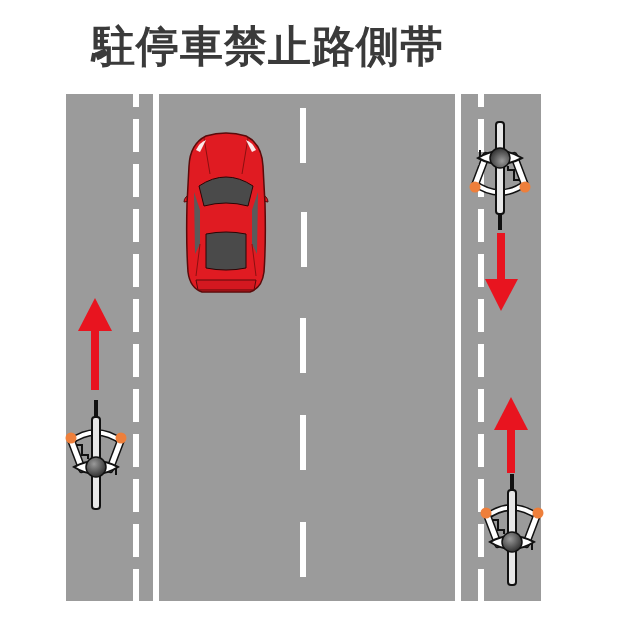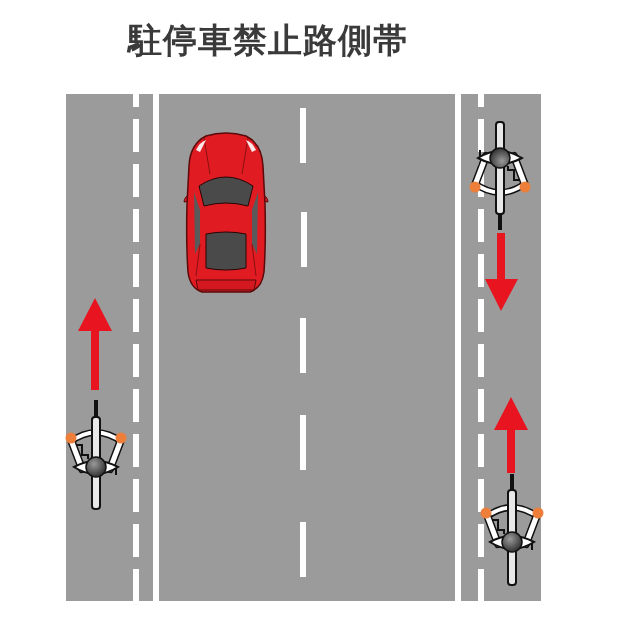--- a/index.html
+++ b/index.html
@@ -1,19 +1,19 @@
 <!DOCTYPE html>
 <html><head>
 <meta charset="utf-8">
 <style>
   html, body { margin: 0; padding: 0; background: #ffffff; }
   body { width: 630px; height: 630px; position: relative; overflow: hidden; }
   .title {
     position: absolute; left: 0; top: 18px; width: 530px; text-align: center;
-    font-family: "DejaVu Sans", sans-serif; font-weight: bold; font-size: 34px;
+    font-family: "DejaVu Sans", sans-serif; font-weight: bold; font-size: 43px;
     color: #3a3a3a; letter-spacing: 1px; padding-left: 6px; box-sizing: border-box;
   }
   .road-seg { position: absolute; top: 94px; height: 507px; background: #9b9b9b; }
   .scene { position: absolute; left: 0; top: 0; width: 630px; height: 630px; }
 </style>
 </head>
 <body>
 
 <div class="title">駐停車禁止路側帯</div>
 

